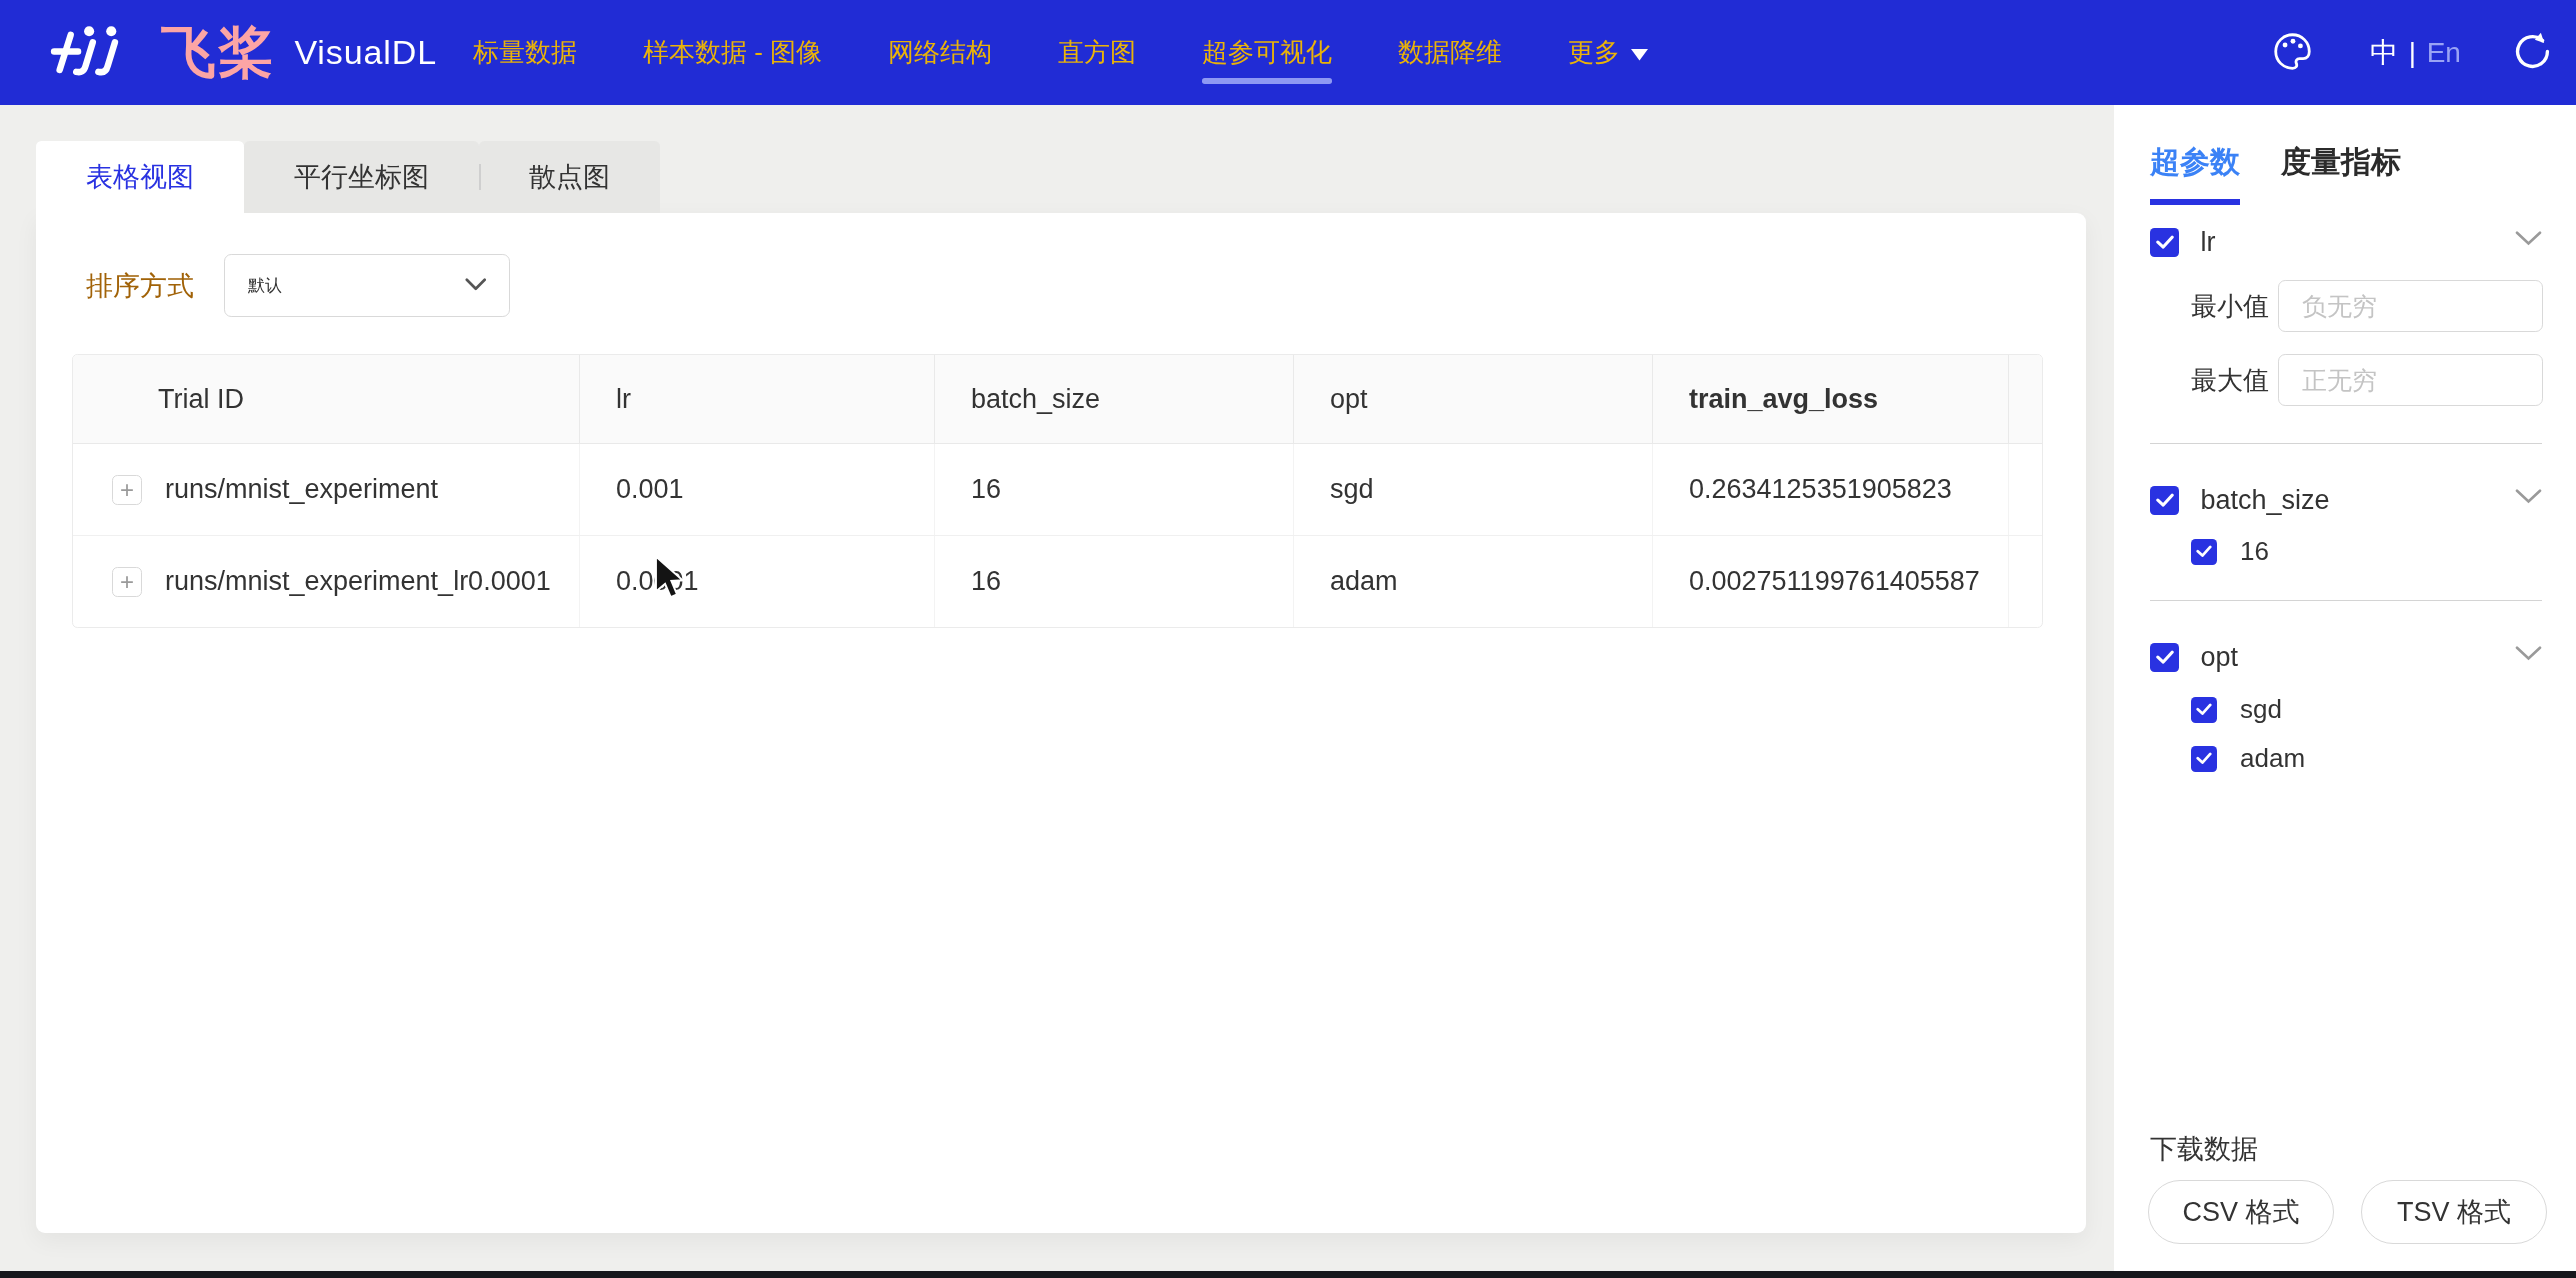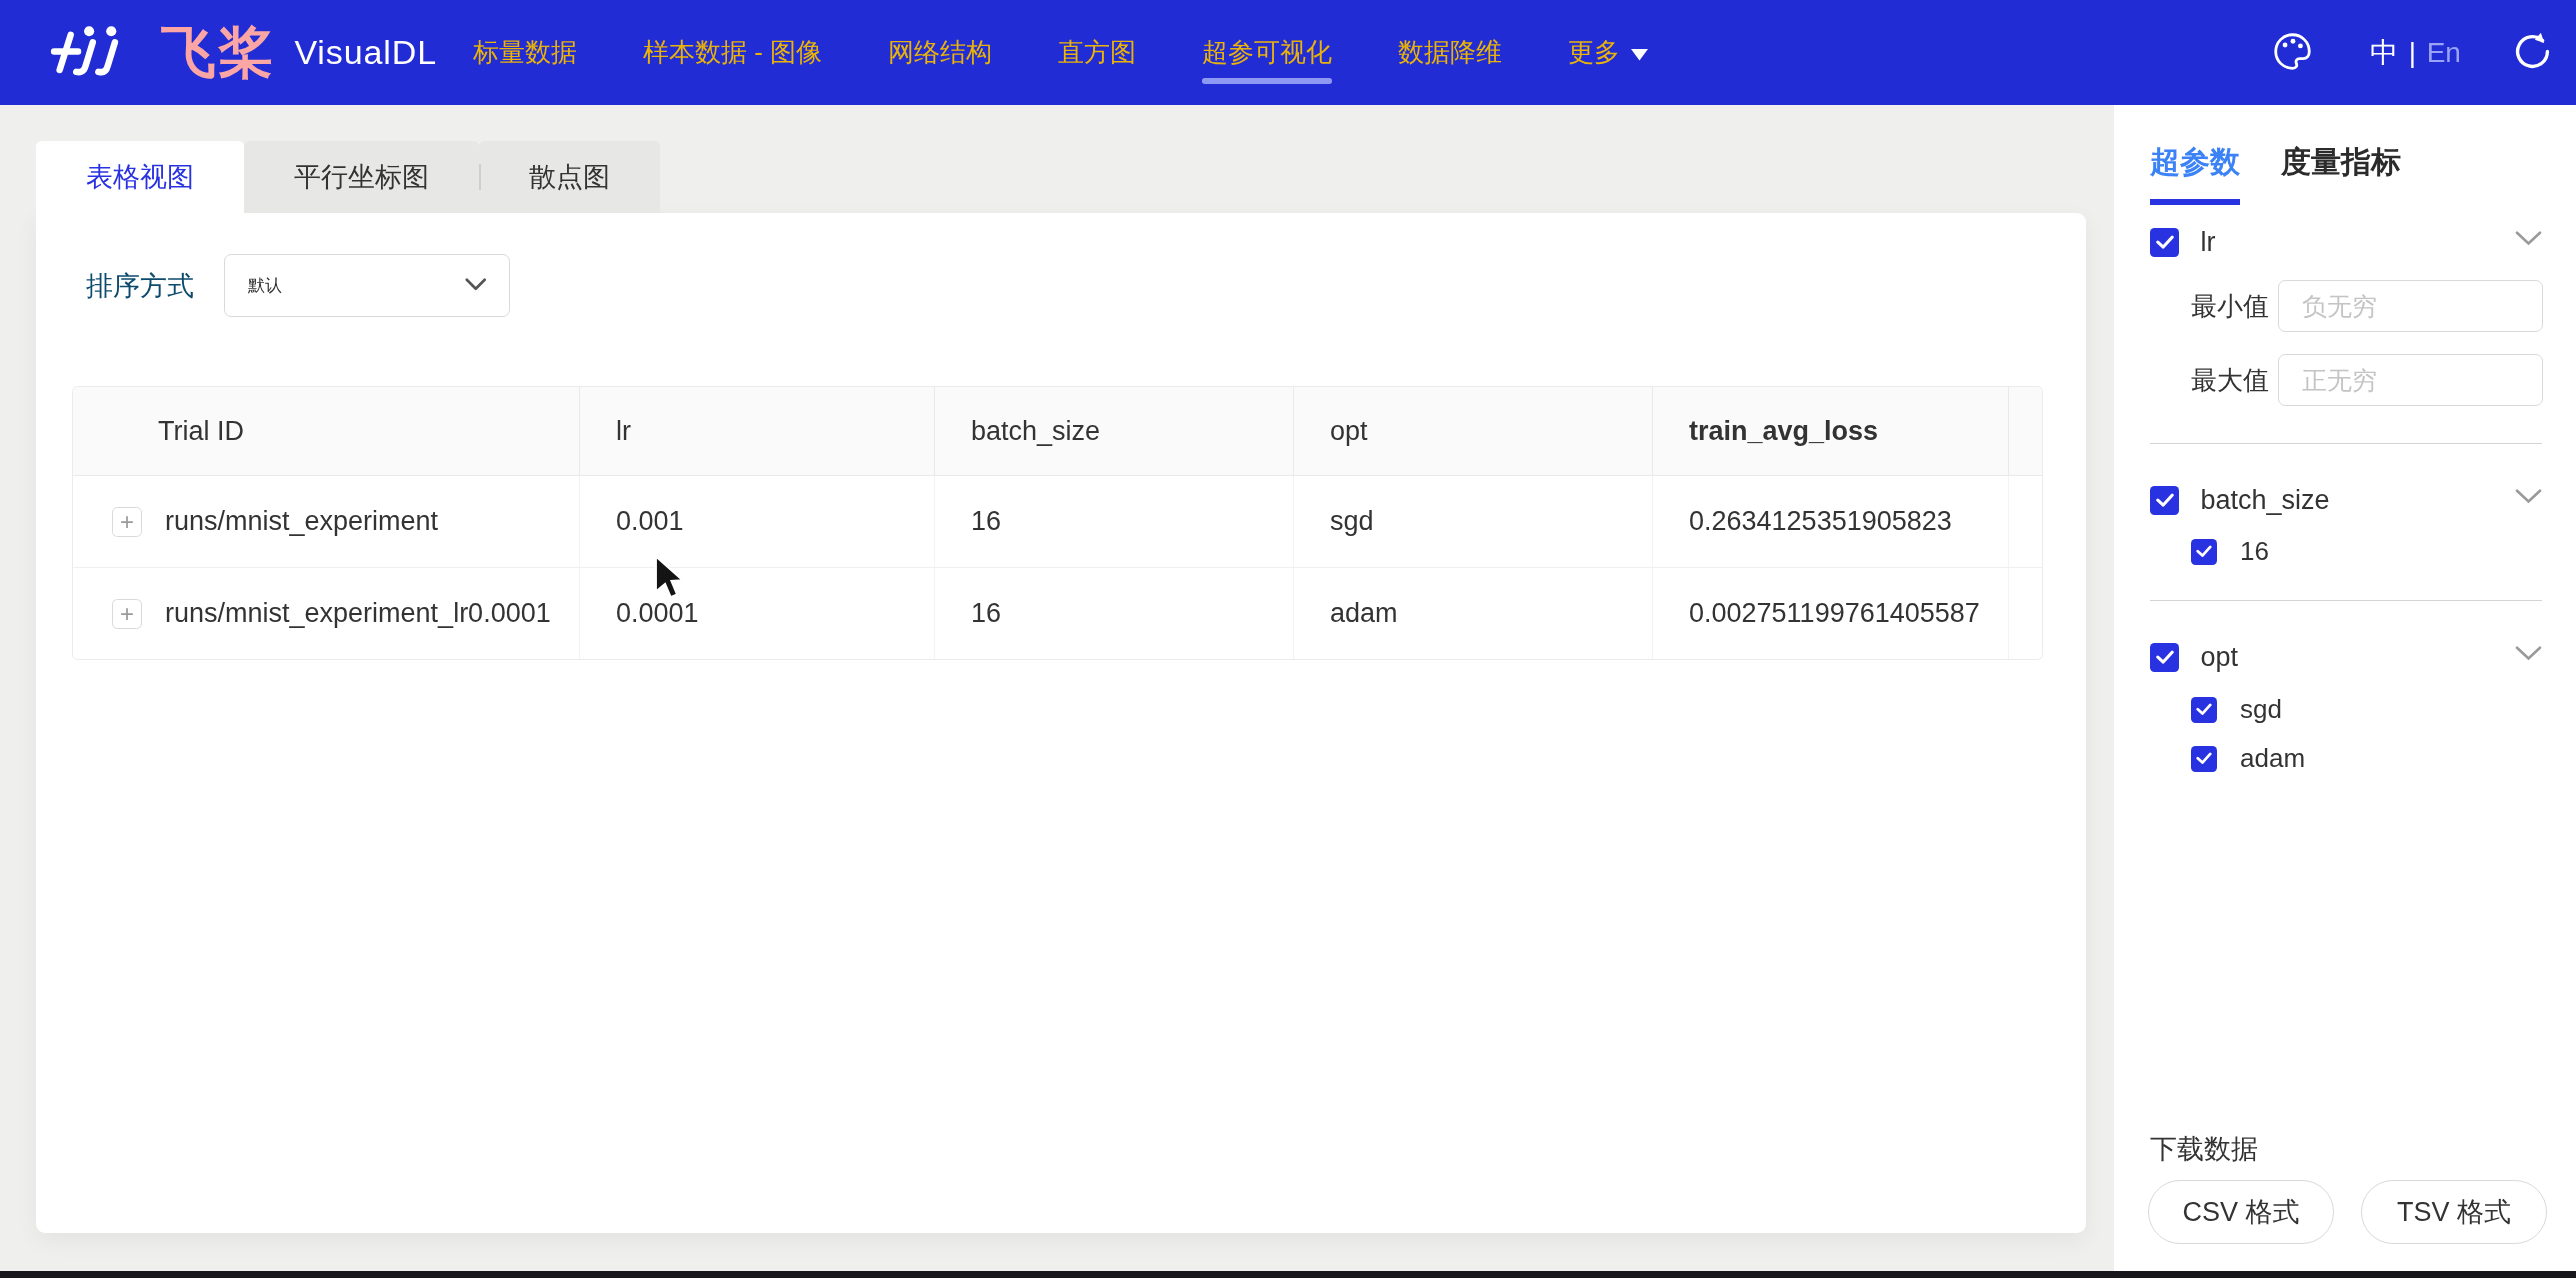--- a/index.html
+++ b/index.html
@@ -25,26 +25,26 @@
   
   .view-tabs { position:absolute; left:36px; top:141px; height:72px; display:flex; z-index:2; }
   .view-tab { height:72px; display:flex; align-items:center; padding:0 50px; font-size:27px; color:#333;
               background:#e7e7e5; border-radius:5.4px 5.4px 0 0; cursor:pointer; position:relative; white-space:nowrap; }
   .view-tab.active { background:#fff; color:#2932e1; }
   .view-tab.sep::before { content:""; position:absolute; left:0; top:23px; bottom:23px; width:1.8px; background:#cfcfcf; }
   
   .card { position:absolute; left:36px; top:213px; width:2050px; height:1020px; background:#fff;
           border-radius:0 9px 9px 9px; box-shadow:0 7.2px 23px rgba(0,0,0,.05); z-index:1; }
   .sort-row { position:absolute; left:50px; top:41px; display:flex; align-items:center; gap:30px; }
-  .sort-label { font-size:27px; color:#0c4a6e; }
+  .sort-label { font-size:27px; color:#a16207; }
   .sort-select { width:286px; height:63px; border:1.8px solid #d9d9d9; border-radius:7.2px; background:#fff;
                  display:flex; align-items:center; justify-content:space-between; padding:0 23px; box-sizing:border-box;
                  font-size:17px; color:#333; cursor:pointer; }
   
-  .htable { position:absolute; left:36px; top:141px; width:1969px; border:0.9px solid #ebebeb; border-radius:5.4px; overflow:hidden; background:#fff;margin-top:32px; }
+  .htable { position:absolute; left:36px; top:141px; width:1969px; border:0.9px solid #ebebeb; border-radius:5.4px; overflow:hidden; background:#fff; }
   .thead, .trow { display:grid; grid-template-columns:507px 355px 359px 359px 356px 1fr; }
   .thead { height:88px; background:#fafafa; border-bottom:0.9px solid #e9e9e9; }
   .th { display:flex; align-items:center; padding-left:36px; font-size:27px; color:#333; border-right:0.9px solid #e9e9e9; }
   .th:last-child { border-right:none; }
   .th.trial { padding-left:85px; }
   .th.bold { font-weight:700; }
   .trow { height:91px; border-bottom:0.9px solid #f0f0f0; }
   .trow:last-child { border-bottom:none; }
   .td { display:flex; align-items:center; padding-left:36px; font-size:27px; color:#333; border-right:0.9px solid #f3f3f3; }
   .td:last-child { border-right:none; }

